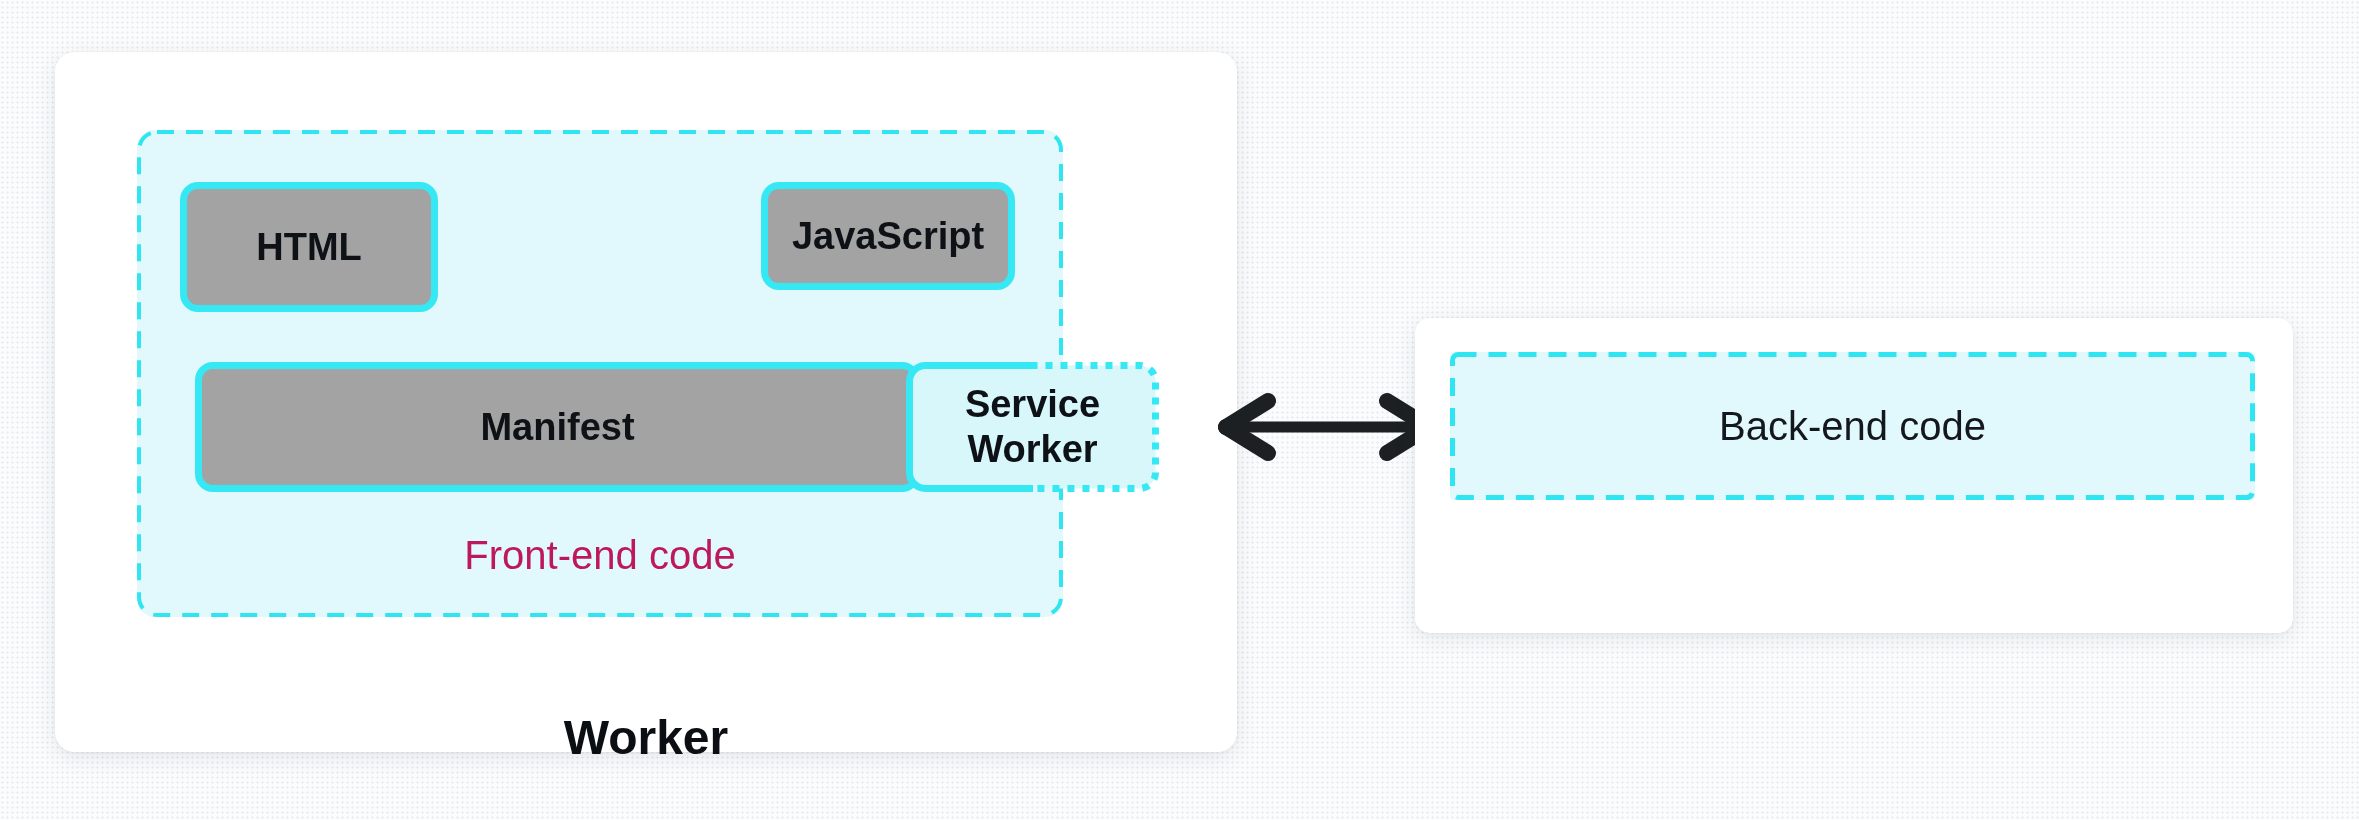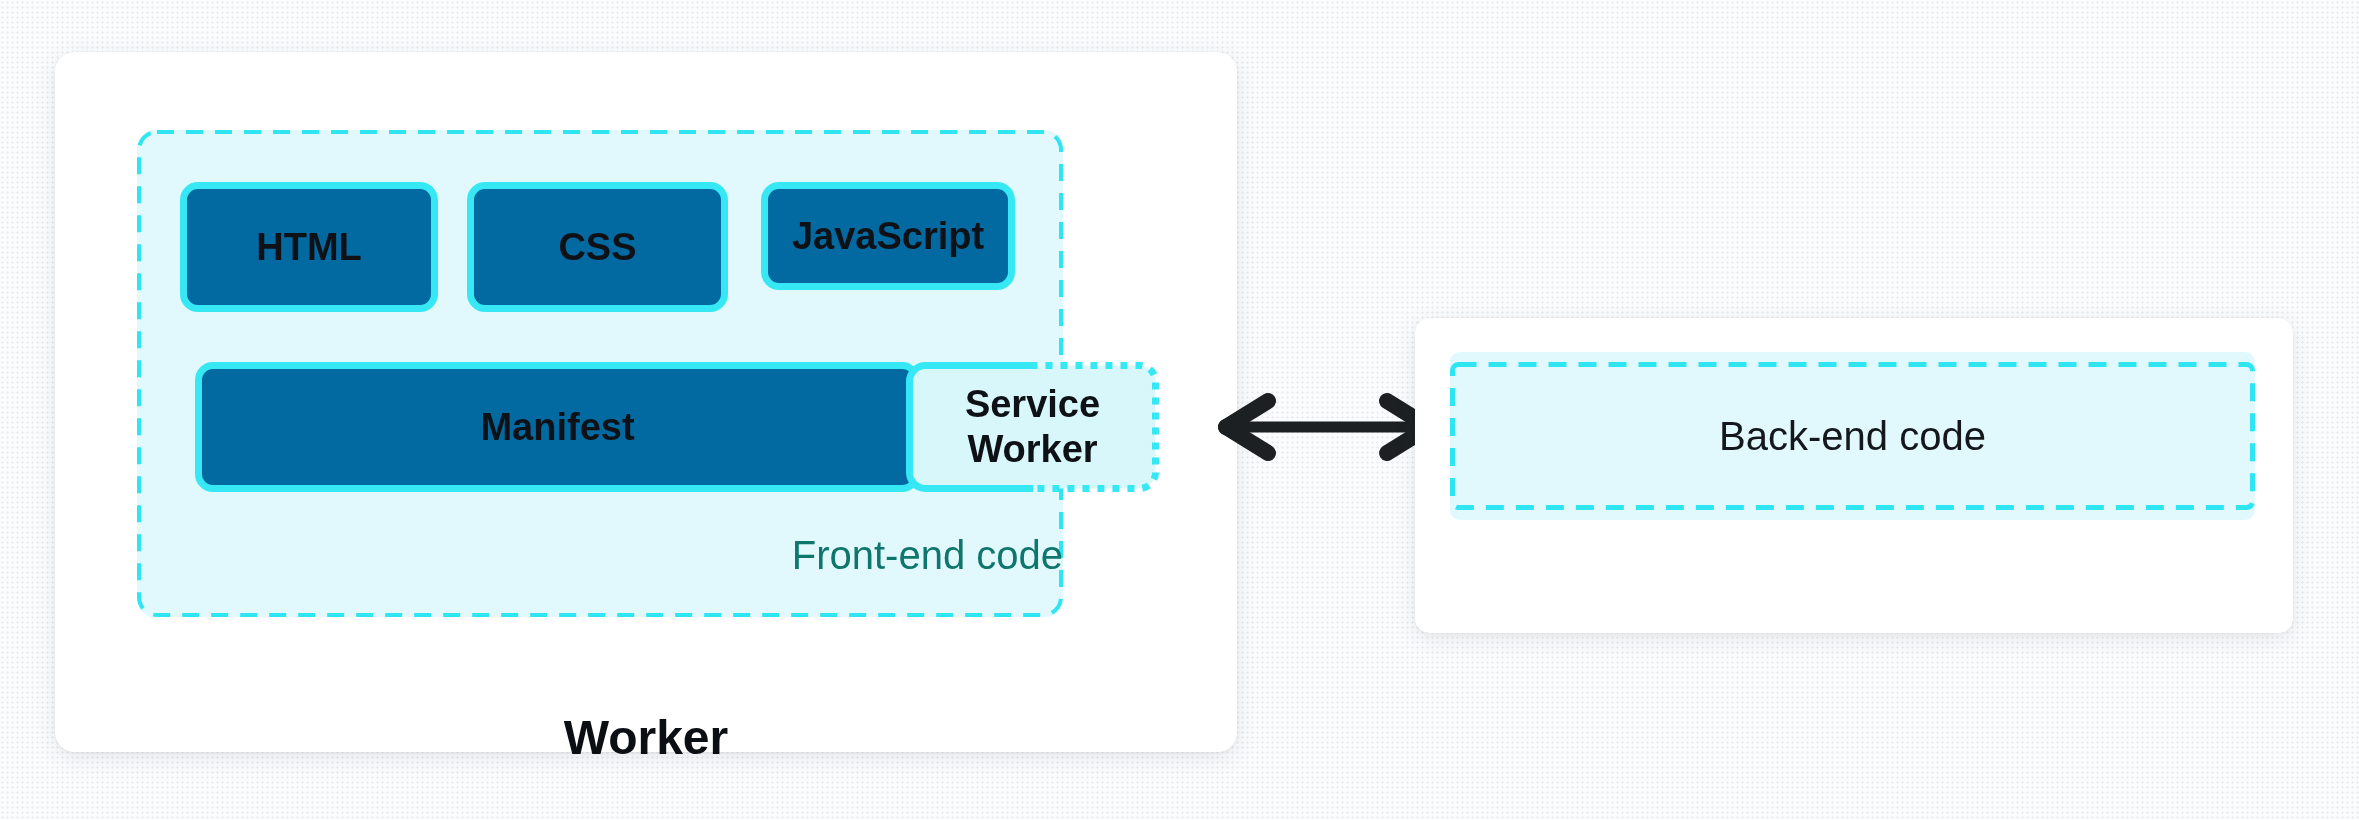--- a/index.html
+++ b/index.html
@@ -26,48 +26,48 @@
   }
   .device-box { left: 55px; top: 52px; width: 1182px; height: 700px; }
   .web-server-box { left: 1415px; top: 318px; width: 878px; height: 315px; border-radius: 15px; }
 
   
   .zone {
     position: absolute;
     background: #e1f9fc;
   }
   .frontend-zone { left: 82px; top: 78px; width: 926px; height: 487px; border-radius: 18px; }
-  .backend-zone { left: 35px; top: 34px; width: 805px; height: 168px; border-radius: 10px; }
+  .backend-zone { left: 35px; top: 34px; width: 805px; height: 148px; border-radius: 4px; }
   .zone > svg.outline { position: absolute; left: 0; top: 0; width: 100%; height: 100%; display: block; }
 
   
   .chip {
     position: absolute;
-    background: #0369a1;
+    background: #a3a3a3;
     border: 7px solid #35e8f4;
     border-radius: 18px;
     display: flex;
     align-items: center;
     justify-content: center;
     font-weight: bold;
     font-size: 38px;
     color: #0e1116;
   }
   .chip-html     { left: 43px;  top: 52px;  width: 258px; height: 130px; }
   .chip-css      { left: 330px; top: 52px;  width: 261px; height: 130px; }
   .chip-js       { left: 624px; top: 52px;  width: 254px; height: 108px; }
   .chip-manifest { left: 46px;  top: 232px; width: 725px; height: 130px; margin-left: 12px; }
 
   .zone-caption {
     position: absolute;
     left: 0; right: 0;
     top: 403px;
-    text-align: right;
+    text-align: center;
     font-size: 40px;
-    color: #0f766e;
+    color: #be185d;
   }
 
   .panel-caption {
     position: absolute;
     left: 0; right: 0;
     text-align: center;
     font-weight: bold;
     font-size: 48px;
     line-height: 56px;
     color: #0b0e12;
@@ -112,23 +112,20 @@
   <div class="panel device-box">
 
     <div class="zone frontend-zone">
       <svg class="outline" viewBox="0 0 926 487">
         <rect x="2" y="2" width="922" height="483" rx="18" fill="none" stroke="#2fe5f2" stroke-width="4" stroke-dasharray="17 12"></rect>
       </svg>
 
       <div class="chip chip-html">
         <span>HTML</span>
       </div>
-      <div class="chip chip-css">
-        <span>CSS</span>
-      </div>
       <div class="chip chip-js">
         <span>JavaScript</span>
       </div>
       <div class="chip chip-manifest">
         <span>Manifest</span>
       </div>
 
       <div class="zone-caption">Front-end code</div>
     </div>
 

